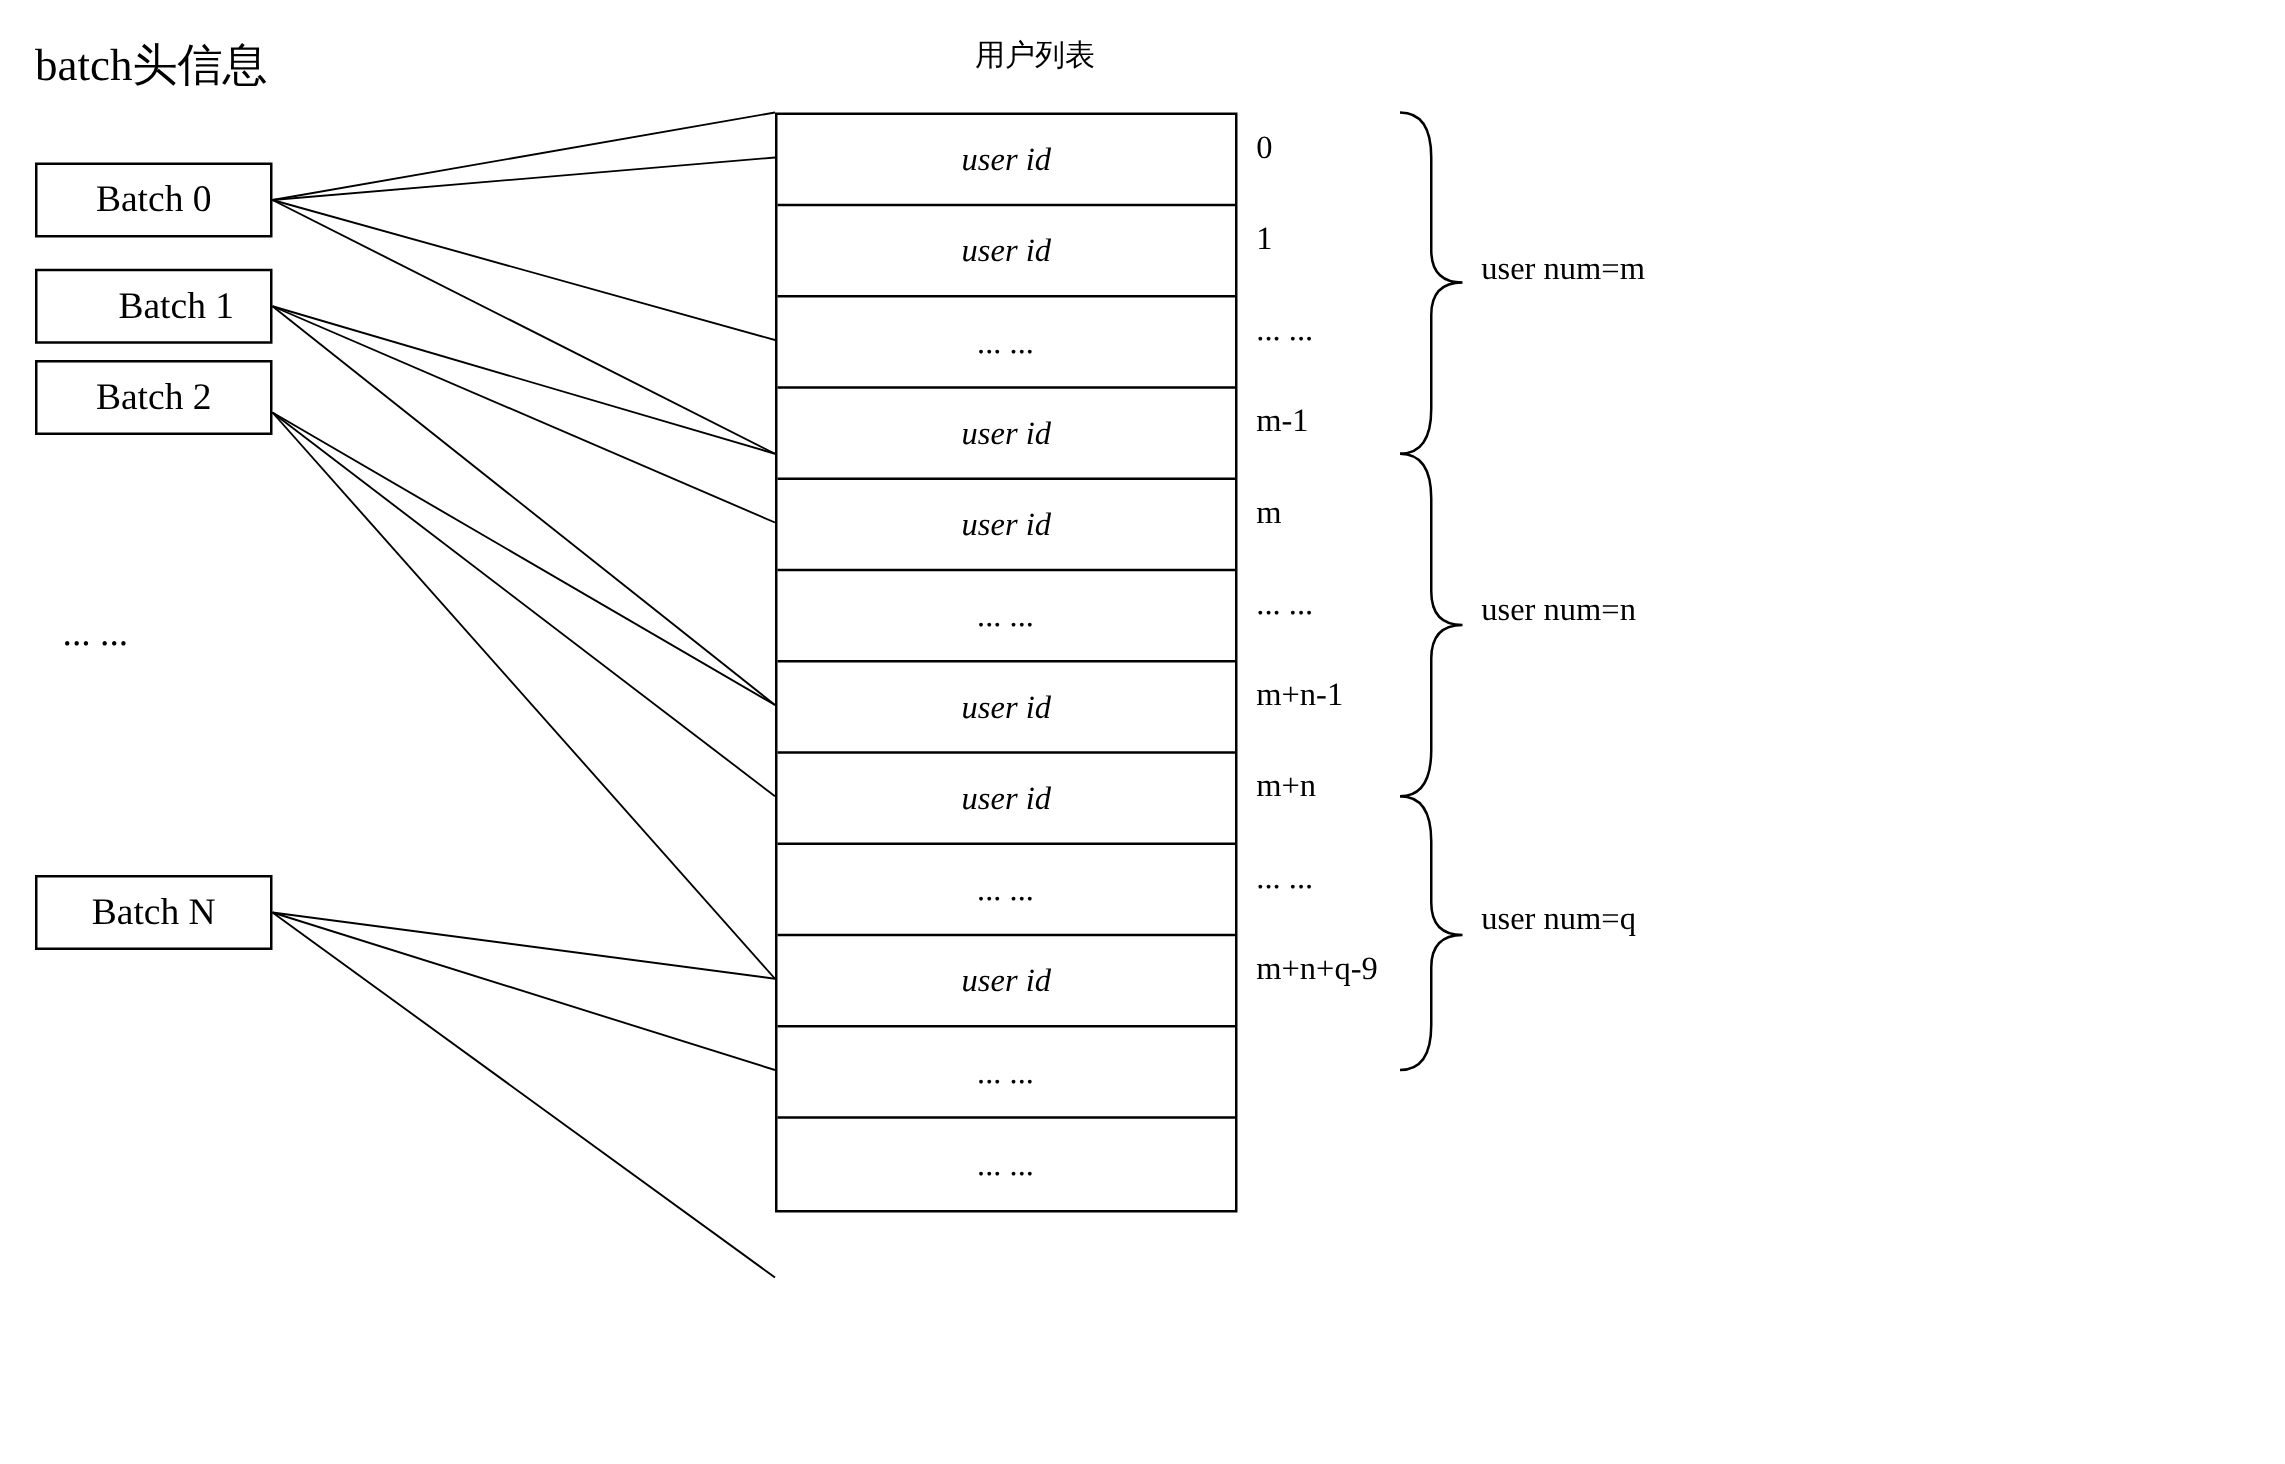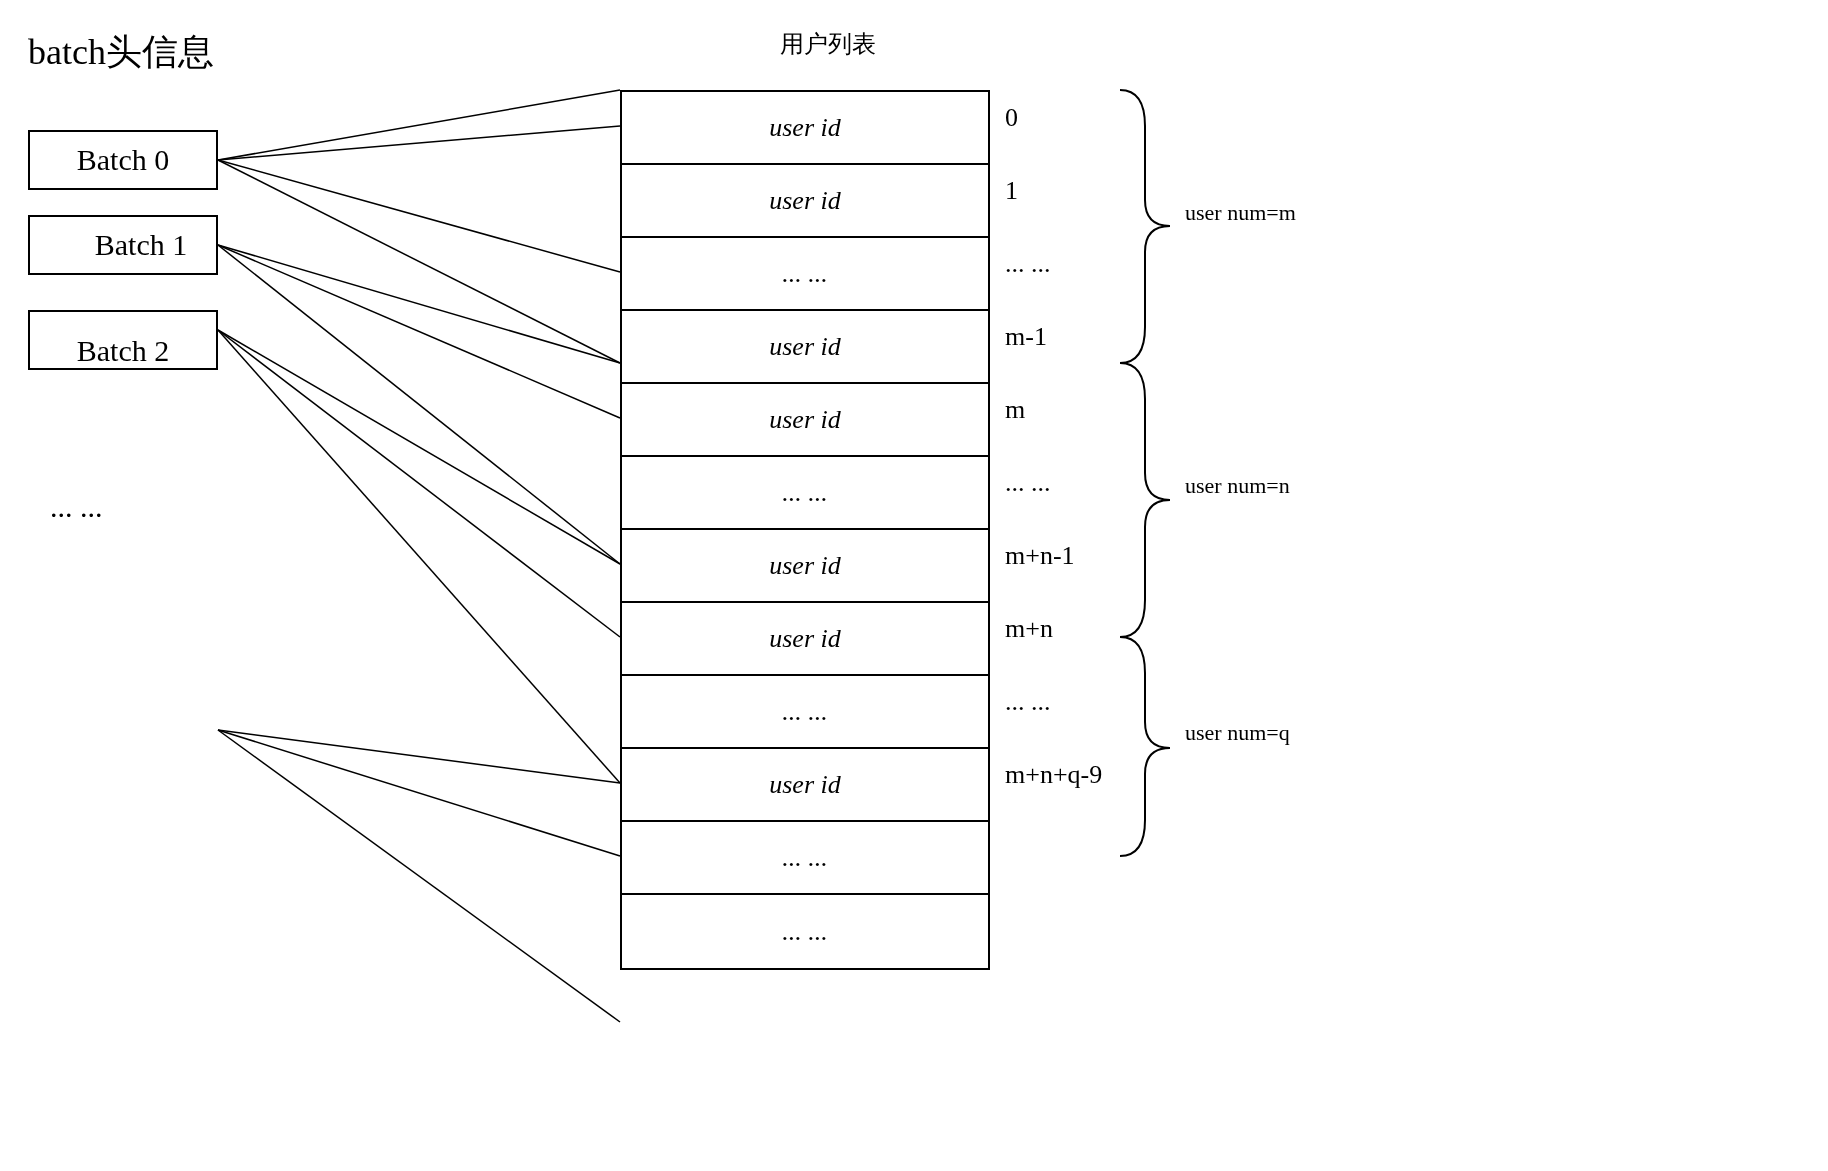--- a/index.html
+++ b/index.html
@@ -67,21 +67,21 @@
     }
     
     .index-label {
       position: absolute;
       font-size: 26px;
       color: #000;
     }
     
     .usernum-label {
       position: absolute;
-      font-size: 22px;
+      font-size: 26px;
       color: #000;
     }
     
     .dots-left {
       position: absolute;
       font-size: 30px;
       color: #000;
     }
     svg.lines {
       position: absolute;
@@ -99,24 +99,27 @@
 
   <div class="title-batch">batch头信息</div>
   <div class="title-userlist">用户列表</div>
 
   <div class="batch-box" style="top:130px;left:28px;width:190px;height:60px;">
     <span>Batch 0</span>
   </div>
   <div class="batch-box" style="top:215px;left:28px;width:190px;height:60px;padding-left:36px;">
     <span>Batch 1</span>
   </div>
-  <div class="batch-box" style="top:310px;left:28px;width:190px;height:60px;align-items:flex-end;">
+  <div class="batch-box" style="top:288px;left:28px;width:190px;height:60px;">
     <span>Batch 2</span>
   </div>
   <div class="dots-left" style="top:490px;left:50px;font-size:30px;">... ...</div>
+  <div class="batch-box" style="top:700px;left:28px;width:190px;height:60px;">
+    <span>Batch N</span>
+  </div>
 
   <div class="user-table">
     <div class="user-row">
       <span>user id</span>
     </div>
     <div class="user-row">
       <span>user id</span>
     </div>
     <div class="user-row">
       <span>... ...</span>

